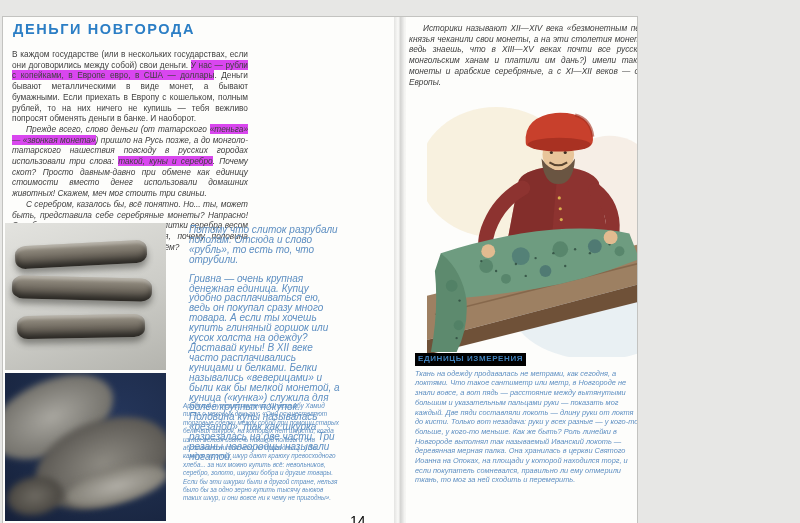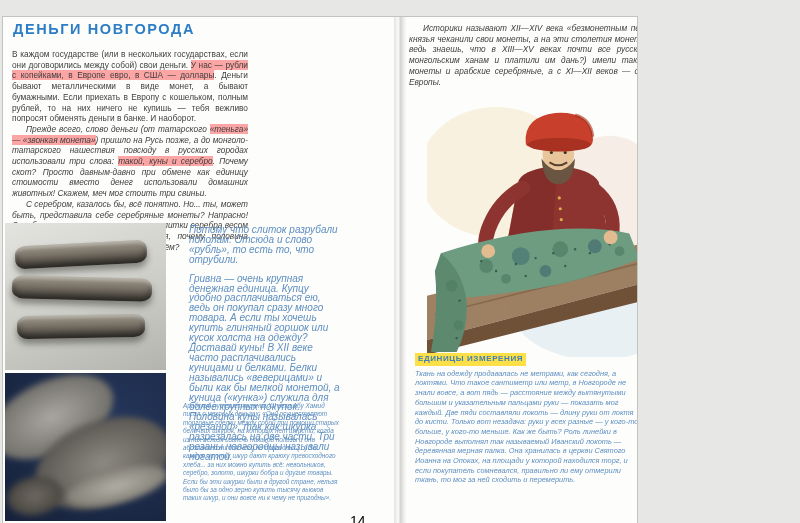--- a/index.html
+++ b/index.html
@@ -7,31 +7,31 @@
   body { font-family:"Liberation Sans", sans-serif; background:#e7e7e5; }
   .stage { position:relative; width:800px; height:523px; background:#e7e7e5; }
   .spread { position:absolute; left:2px; top:16px; width:636px; height:518px;
             background:#fdfdfb; border:1px solid #c3c3c0; overflow:hidden; }
   .spine { position:absolute; left:391px; top:0; width:12px; height:100%;
            background:linear-gradient(90deg, rgba(0,0,0,0.10), rgba(0,0,0,0.01) 35%, rgba(0,0,0,0.16) 55%, rgba(0,0,0,0.03) 90%); }
   .page-title { position:absolute; left:10px; top:4px; font-size:14.5px; font-weight:bold;
                 color:#2b7ec5; letter-spacing:1.6px; }
   .body-text { position:absolute; font-size:8.3px; line-height:10.7px; color:#3e3e3e; text-align:justify; }
   .body-text p.ind { text-indent:14px;font-style:italic; }
-  mark { background:#fca5a5; color:inherit; padding:0; }
+  mark { background:#d946ef; color:inherit; padding:0; }
   .note { font-style:italic; color:#5e8fc2; text-align:left; }
   .photo { position:absolute; overflow:hidden; }
   .ingots { background:linear-gradient(160deg,#e3e3df 0%, #cdcdc8 55%, #b4b4ae 100%); }
   .bar { position:absolute; height:23px; border-radius:11px / 9px;
          background:linear-gradient(180deg,#a09a8d 0%, #6e685e 55%, #4b4740 100%);
          box-shadow:0 5px 6px rgba(40,40,35,0.45), inset 0 3px 3px rgba(255,255,255,0.28), inset 0 -5px 6px rgba(0,0,0,0.45); }
   .fur { background:radial-gradient(ellipse at 70% 30%, #24355a 0%, #1c2a47 60%, #15203a 100%); }
   .furblob { position:absolute; border-radius:50%; filter:blur(3px); }
   .pouch-wrap { background:#fdfdfb; }
-  .units-head { display:inline-block; background:#fde047; color:#3f7fb8; font-weight:bold;
+  .units-head { display:inline-block; background:#000000; color:#3f7fb8; font-weight:bold;
                 font-size:8px; letter-spacing:0.6px; padding:1px 3px; margin-bottom:3px; }
   .pagenum { position:absolute; font-size:14px; color:#77777
 4; }
   .illo { position:absolute; }
   svg { display:block; }
 </style>
 </head>
 <body>
 
 <div class="stage">

